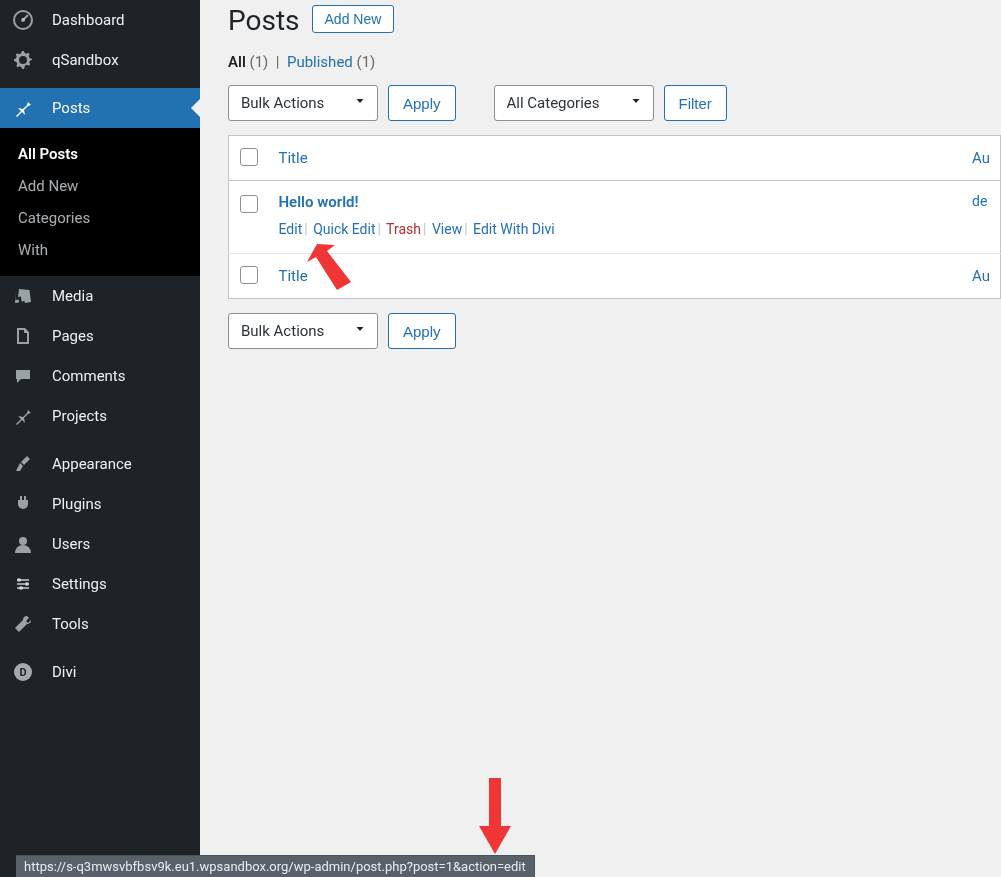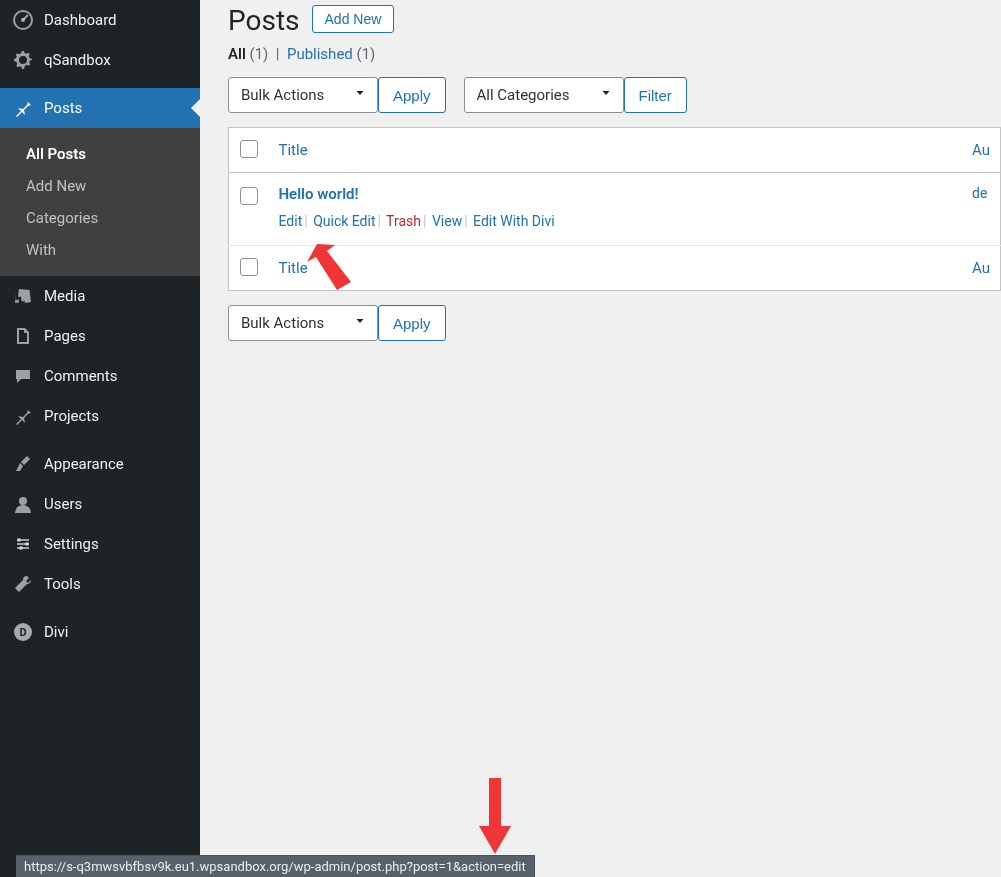--- a/index.html
+++ b/index.html
@@ -25,20 +25,21 @@
   }
   .menu-top {
     display: flex;
     align-items: center;
     height: 40px;
     padding: 16px 12px;
     color: #f0f0f1;
     font-size: 15px;
     cursor: pointer;
     position: relative;
+    gap: 8px;
   }
   .menu-top .icon {
     width: 22px;
     display: inline-flex;
     justify-content: center;
     margin-right: 10px;
     color: rgba(240,246,252,.6);
   }
   .menu-top.current {
     background: #2271b1;
@@ -48,22 +49,22 @@
   .menu-top.current::after {
     content: "";
     position: absolute;
     right: -1px;
     top: 50%;
     transform: translateY(-50%);
     border: 10px solid transparent;
     border-right-color: #f0f0f1;
   }
   .submenu {
-    background: #404040;
-    padding: 10px 12px;
+    background: #000000;
+    padding: 10px 4px;
   }
   .submenu a {
     display: block;
     padding: 7px 14px;
     color: rgba(240,246,252,.7);
     font-size: 15px;
     text-decoration: none;
     cursor: pointer;
   }
   .submenu a.current {
@@ -95,31 +96,32 @@
     border: 1px solid #2271b1;
     color: #2271b1;
     background: #fff;
     padding: 5px 12px;
     font-size: 14px;
     border-radius: 3px;
     cursor: pointer;
   }
 
   .subsubsub {
-    margin-top: 8px;
+    margin-top: 16px;
     font-size: 15px;
     color: #646970;
   }
   .subsubsub a { color: #2271b1; text-decoration: none; cursor: pointer; }
   .subsubsub .current { color: #1d2327; font-weight: 600; }
   .subsubsub .count { color: #646970; }
 
   .tablenav {
     margin-top: 14px;
     display: flex;
+    gap: 10px;
     align-items: flex-start;
   }
   .tablenav.bottom { margin-top: 14px; }
   .select-like {
     position: relative;
     border: 1px solid #8c8f94;
     background: #fff;
     border-radius: 3px;
     height: 36px;
     display: inline-flex;
@@ -312,20 +314,28 @@
 
   <div class="menu-top">
     <span class="icon">
       <svg width="20" height="20" viewBox="0 0 20 20" fill="currentColor">
           <path d="M3 17l4-8 3 3-3 5zm5-9l6-6 3 3-6 6z"></path>
         </svg>
     </span>
     <span>Appearance</span>
   </div>
 
+  <div class="menu-top">
+    <span class="icon">
+      <svg width="20" height="20" viewBox="0 0 20 20" fill="currentColor">
+          <path d="M7 2v4H5v4a5 5 0 0010 0V6h-2V2h-2v4H9V2z"></path>
+        </svg>
+    </span>
+    <span>Plugins</span>
+  </div>
 
   <div class="menu-top">
     <span class="icon">
       <svg width="20" height="20" viewBox="0 0 20 20" fill="currentColor">
           <circle cx="10" cy="7" r="4"></circle>
           <path d="M2 19a8 8 0 0116 0z"></path>
         </svg>
     </span>
     <span>Users</span>
   </div>

